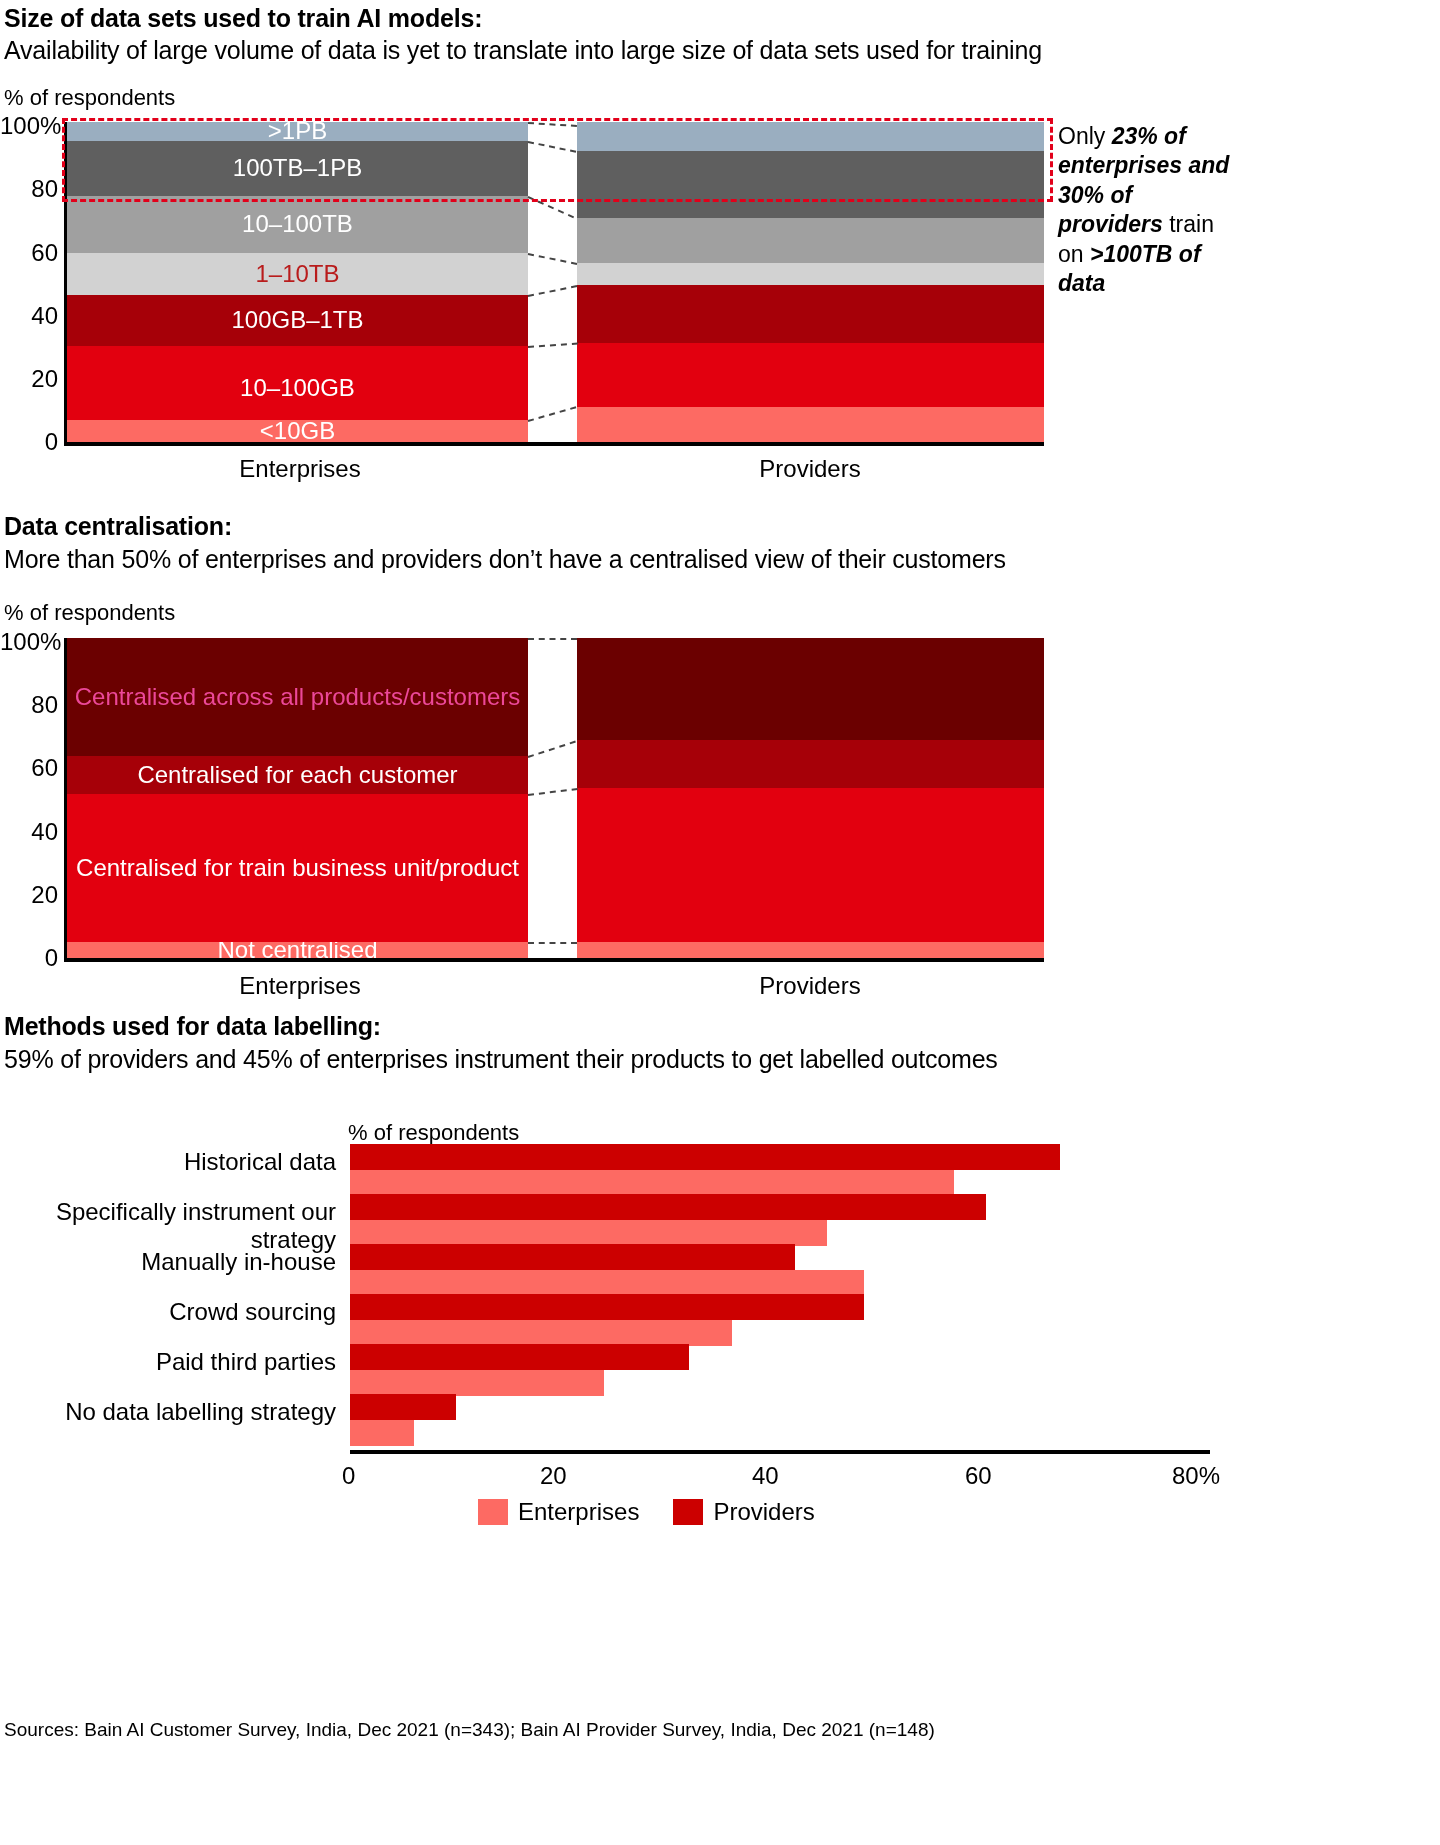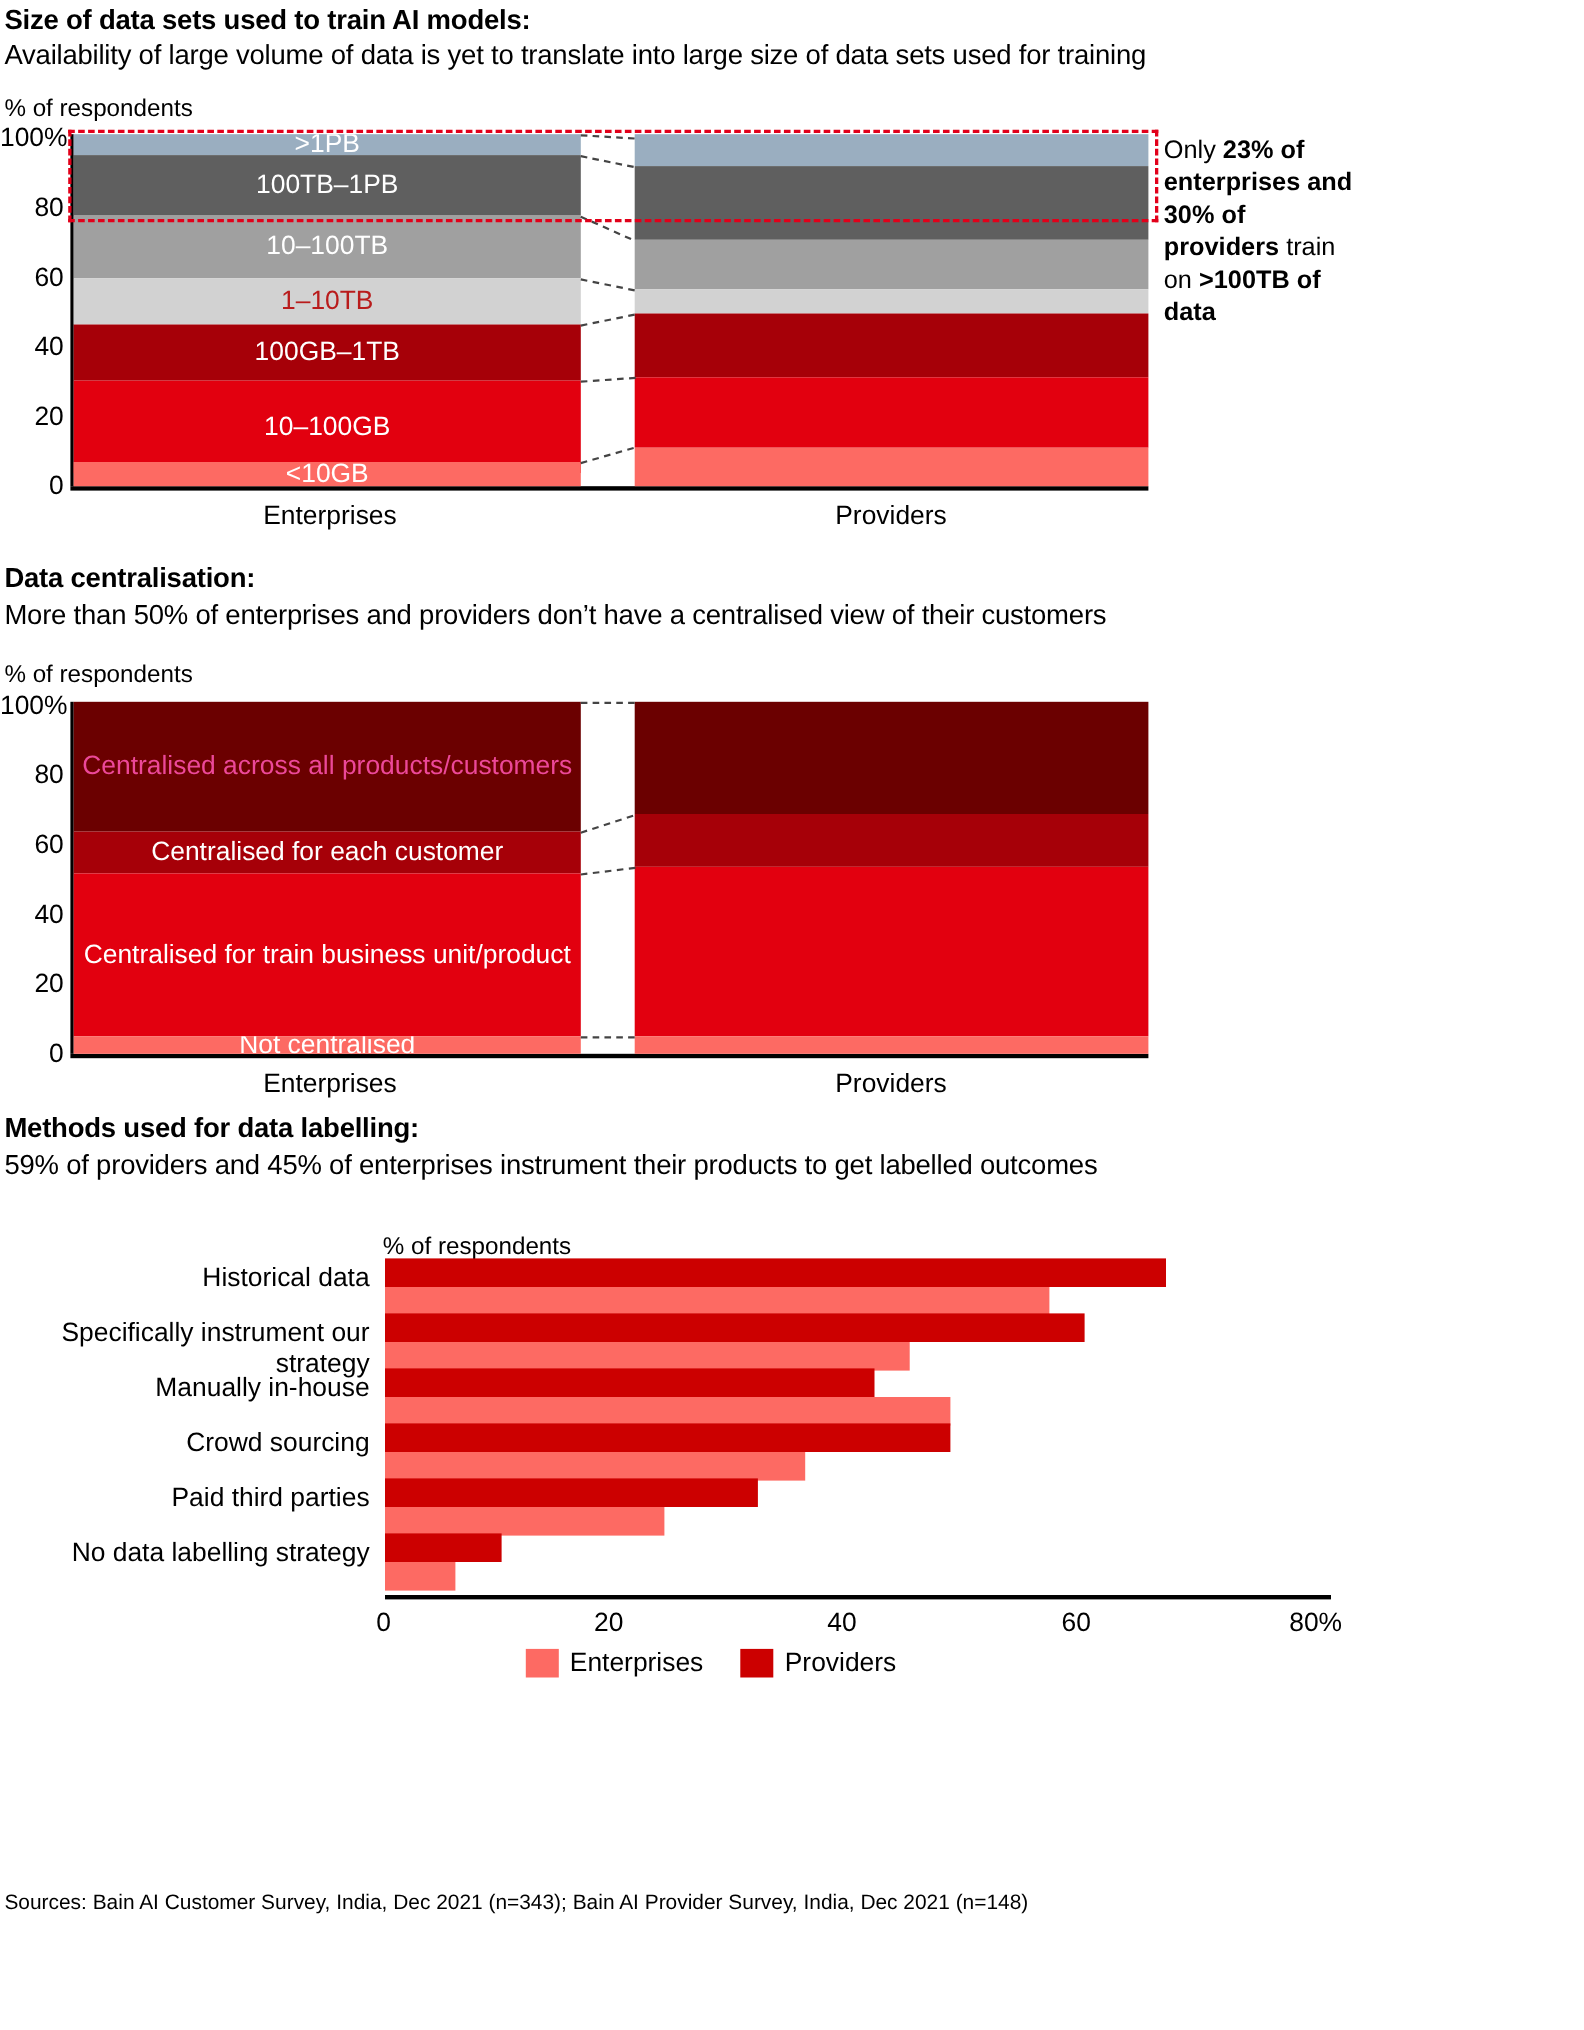--- a/index.html
+++ b/index.html
@@ -25,21 +25,21 @@
   .baseline{position:absolute;height:4px;background:#000;}
   .axisline{position:absolute;width:3px;background:#000;}
   .hb-bar{position:absolute;height:26px;}
   .hb-label{position:absolute;font-size:24px;text-align:right;}
   .hb-axis{position:absolute;height:4px;background:#000;}
   .hb-tick{position:absolute;font-size:24px;}
   .legend-swatch{width:30px;height:26px;display:inline-block;vertical-align:middle;}
   .legend-text{font-size:24px;display:inline-block;vertical-align:middle;margin-left:10px;margin-right:34px;}
 
   .callout{font-size:23px;line-height:1.28;width:185px;}
-  .callout b{font-weight:bold;}
+  .callout b{font-weight:bold;font-style:italic;}
   .sources{font-size:19px;}
 
   .dash-box{position:absolute;border:3px dashed #e2001a;}
   .conn{position:absolute;border-top:2px dashed #444;}
 </style>
 </head>
 <body>
 
 <div class="abs sec-title" style="left:4px;top:4px;">Size of data sets used to train AI models:</div>
 <div class="abs sec-sub" style="left:4px;top:36px;">Availability of large volume of data is yet to translate into large size of data sets used for training</div>
@@ -51,21 +51,21 @@
 <div class="abs tick" style="left:0;top:302px;width:58px;">40</div>
 <div class="abs tick" style="left:0;top:365px;width:58px;">20</div>
 <div class="abs tick" style="left:0;top:428px;width:58px;">0</div>
 
 <div class="axisline" style="left:64px;top:122px;height:320px;"></div>
 <div class="baseline" style="left:64px;top:442px;width:980px;"></div>
 
 <div class="plot" style="left:67px;top:122px;width:977px;height:320px;">
 
   <div class="col" style="left:0;width:461px;">
-    <div class="seg" style="top:0px;height:19px;background:#9aaec0;color:#ffffff;">&gt;1PB</div>
+    <div class="seg" style="top:0px;height:19px;background:#9aaec0;color:#ffffff;text-decoration:underline;">&gt;1PB</div>
     <div class="seg" style="top:19px;height:55px;background:#5f5f5f;color:#ffffff;">100TB–1PB</div>
     <div class="seg" style="top:74px;height:57px;background:#a0a0a0;color:#ffffff;">10–100TB</div>
     <div class="seg" style="top:131px;height:42px;background:#d2d2d2;color:#b91c1c;">1–10TB</div>
     <div class="seg" style="top:173px;height:51px;background:#a60008;color:#ffffff;">100GB–1TB</div>
     <div class="seg" style="top:224px;height:84px;background:#e2000f;color:#ffffff;">10–100GB</div>
     <div class="seg" style="top:298px;height:22px;background:#fd6a63;color:#ffffff;">&lt;10GB</div>
   </div>
 
   <div class="col" style="left:510px;width:467px;">
     <div class="seg" style="top:0px;height:29px;background:#9aaec0;"></div>

